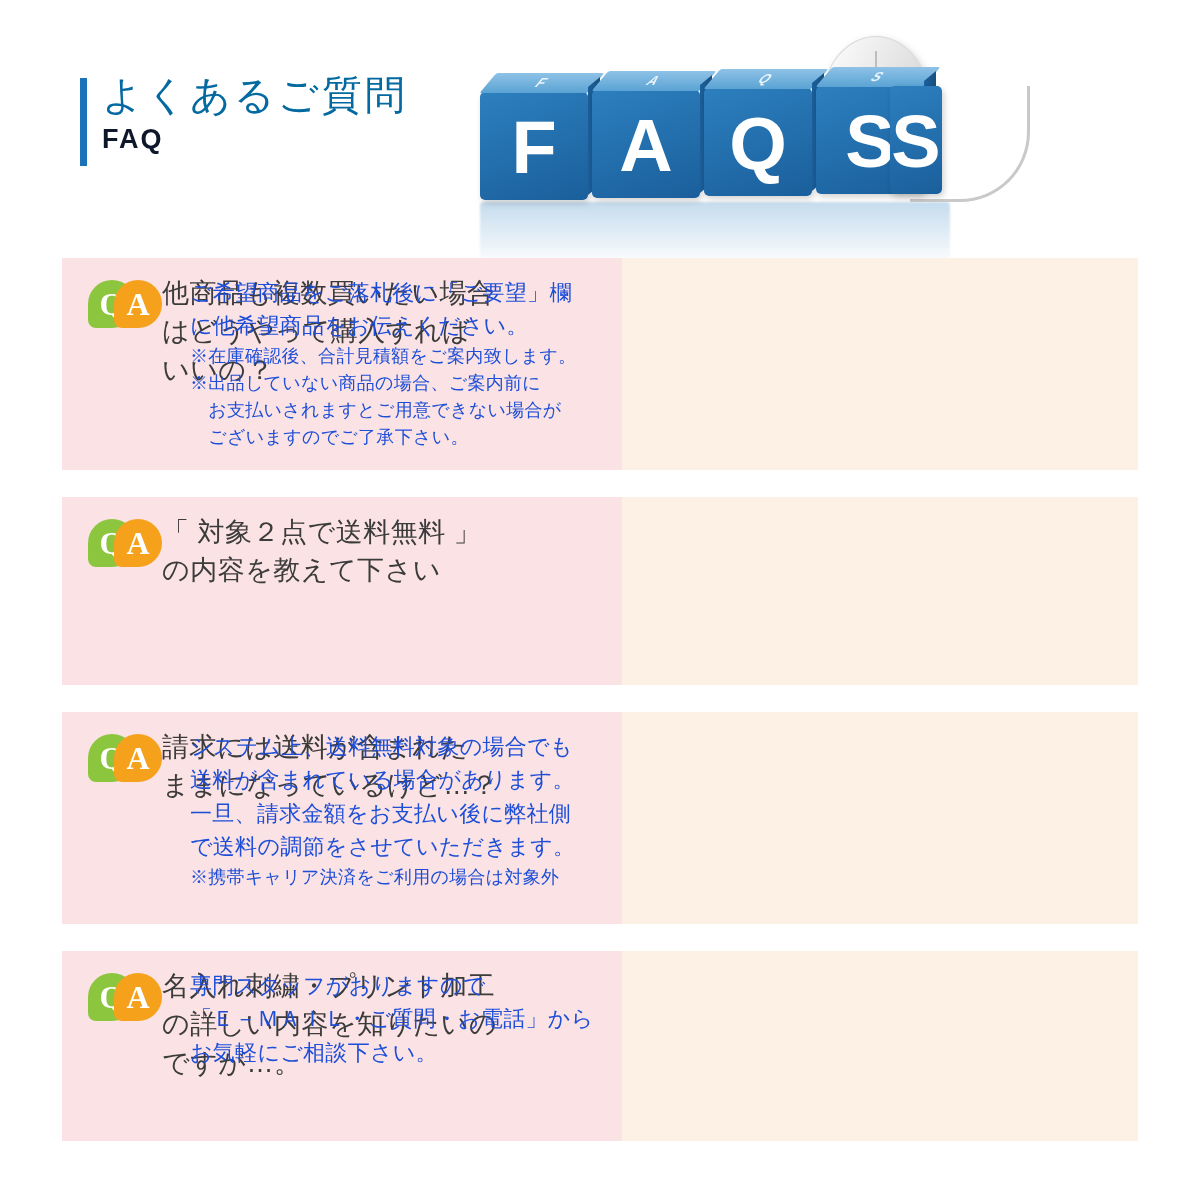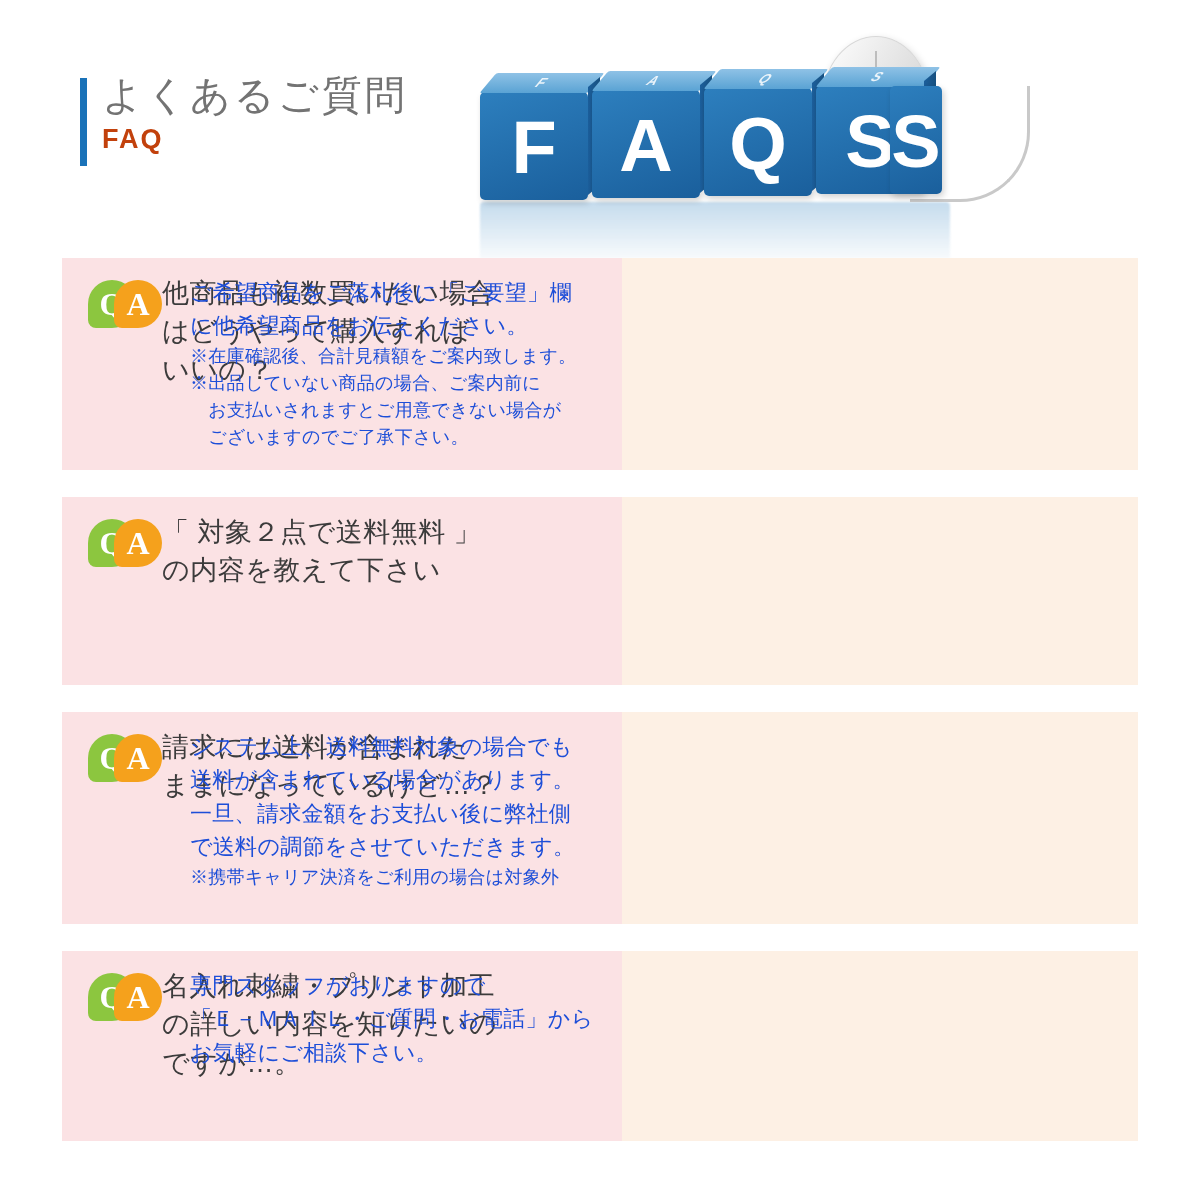--- a/index.html
+++ b/index.html
@@ -23,28 +23,28 @@
     padding-left: 22px;
   }
   .title-bar {
     position: absolute;
     left: 0; top: 6px;
     width: 7px; height: 88px;
     background: #1a72b8;
   }
   .title-ja {
     font-size: 40px;
-    color: #737373;
+    color: #0369a1;
     letter-spacing: 3px;
     line-height: 1.15;
     font-weight: 500;
   }
   .title-en {
     font-size: 27px;
-    color: #c2410c;
+    color: #0f172a;
     letter-spacing: 2px;
     font-weight: 700;
     margin-top: 6px;
   }
 
   
   .cubes {
     position: absolute;
     left: 470px; top: 30px;
     width: 520px; height: 230px;

